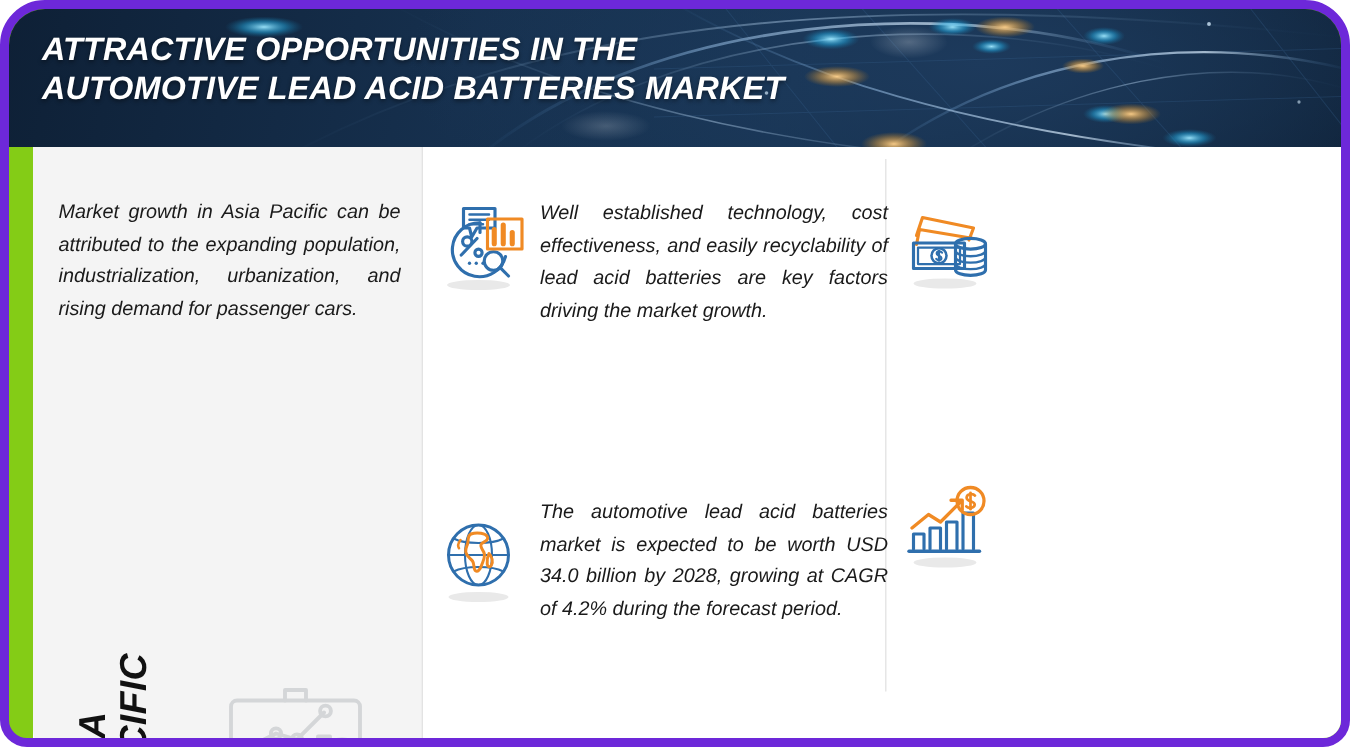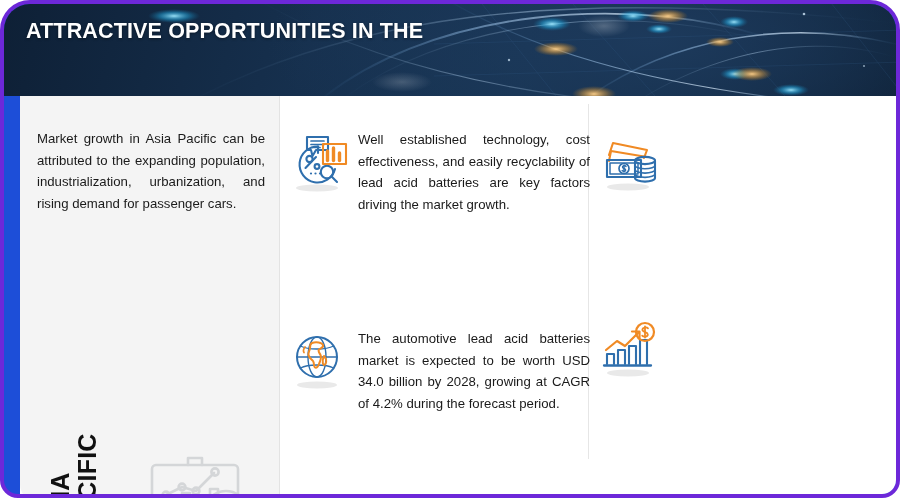--- a/index.html
+++ b/index.html
@@ -23,23 +23,24 @@
   }
 
   
   .card-shell {
     position: absolute;
     left: 0; top: 0;
     width: 900px;
     height: 498px;
     border-radius: 30px 30px 18px 18px;
     overflow: hidden;
-    background: #1d4ed8;
-    border: 4px solid #6d28d9;
+    background: #84cc16;
+    border: 6px solid #6d28d9;
     box-sizing: border-box;
+    font-style: italic;
   }
 
   
   .header {
     position: absolute;
     left: 0; top: 0;
     width: 900px;
     height: 92px;
     background:
       radial-gradient(ellipse 620px 230px at 72% 40%, #1d3a5c 0%, rgba(16,40,66,0) 62%),
@@ -159,21 +160,21 @@
     flex: 1 1 auto;
     font-size: 13.2px;
     line-height: 21.5px;
     color: #1a1a1a;
     text-align: justify;
     text-justify: inter-word;
   }
 
   .card-tl { left: 9px;   top: 33px;  width: 302px; }
   .card-tr { left: 320px; top: 33px;  width: 312px; }
-  .card-bl { left: 9px;   top: 232px; width: 302px; }
+  .card-bl { left: 9px;   top: 232px; width: 302px; align-items: center; }
   .card-br { left: 320px; top: 222px; width: 312px; }
 
   .icon-shadow {
     fill: #e9e9e9;
   }
 </style>
 </head>
 <body>
 
 <div id="infographic">
@@ -243,20 +244,21 @@
         <ellipse cx="590" cy="90" rx="22" ry="8" fill="url(#glowOrange)"></ellipse>
         <ellipse cx="600" cy="22" rx="26" ry="11" fill="url(#glowWhite)" opacity="0.35"></ellipse>
         <ellipse cx="398" cy="78" rx="30" ry="10" fill="url(#glowWhite)" opacity="0.28"></ellipse>
         <circle cx="800" cy="10" r="1.3" fill="#cfe6f7" opacity="0.8"></circle>
         <circle cx="505" cy="56" r="1.2" fill="#cfe6f7" opacity="0.7"></circle>
         <circle cx="860" cy="62" r="1.1" fill="#cfe6f7" opacity="0.6"></circle>
       </svg>
 
       <div class="header-title">
         <span class="ln">ATTRACTIVE OPPORTUNITIES IN THE</span>
+        <span class="ln">AUTOMOTIVE LEAD ACID BATTERIES MARKET</span>
       </div>
     </div>
 
     <div class="body-area">
 
       <div class="region-panel">
         <div class="region-intro">Market growth in Asia Pacific can be attributed to the expanding population, industrialization, urbanization, and rising demand for passenger cars.</div>
 
         <div class="region-label">
           <span class="ln2">ASIA</span>

